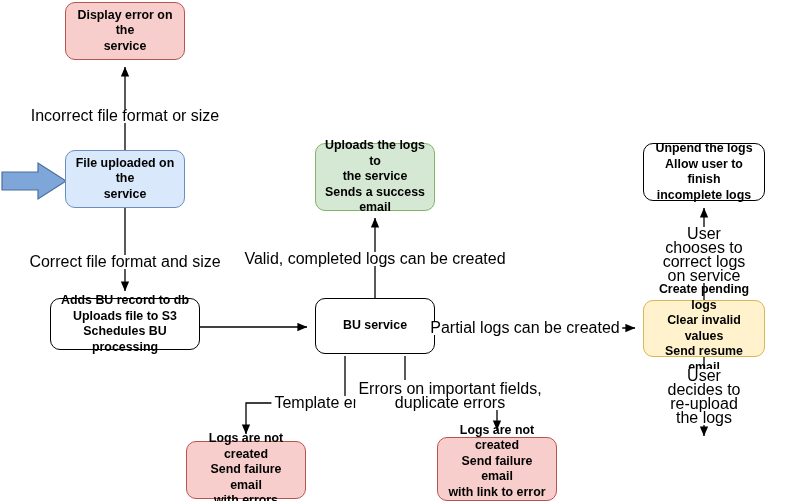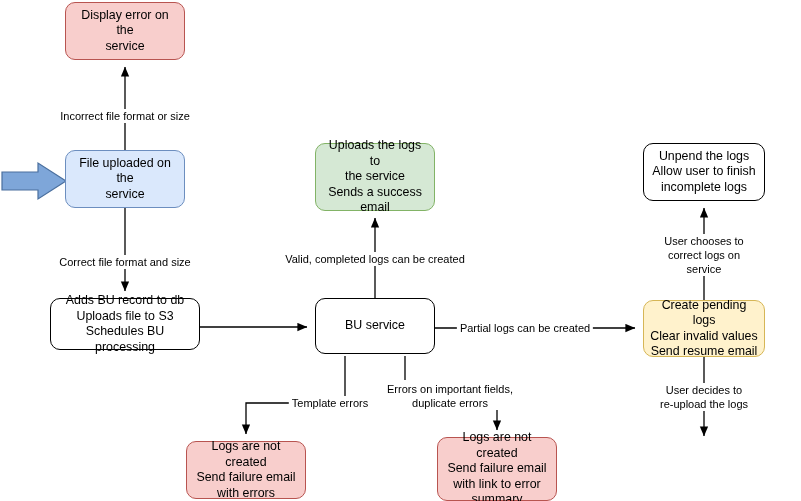--- a/index.html
+++ b/index.html
@@ -34,30 +34,31 @@
     display: flex;
     align-items: center;
     justify-content: center;
     text-align: center;
     font-size: 12.4px;
     line-height: 15.5px;
     color: #000000;
     white-space: pre-line;
     padding: 2px 6px;
     background: #ffffff;
+    font-weight: bold;
   }
   .node.pink   { background: #f8cecc; border-color: #b85450; }
   .node.blue   { background: #dae8fc; border-color: #6c8ebf; }
   .node.green  { background: #d5e8d4; border-color: #82b366; }
   .node.yellow { background: #fff2cc; border-color: #d6b656; }
   .node.plain  { background: #ffffff; border-color: #000000; }
 
   .edge-label {
     position: absolute;
-    font-size: 11px;
+    font-size: 16px;
     line-height: 14px;
     color: #000000;
     text-align: center;
     background: #ffffff;
     padding: 0 3px;
     white-space: pre-line;
     transform: translate(-50%, -50%);
   }
 </style>
 </head>

